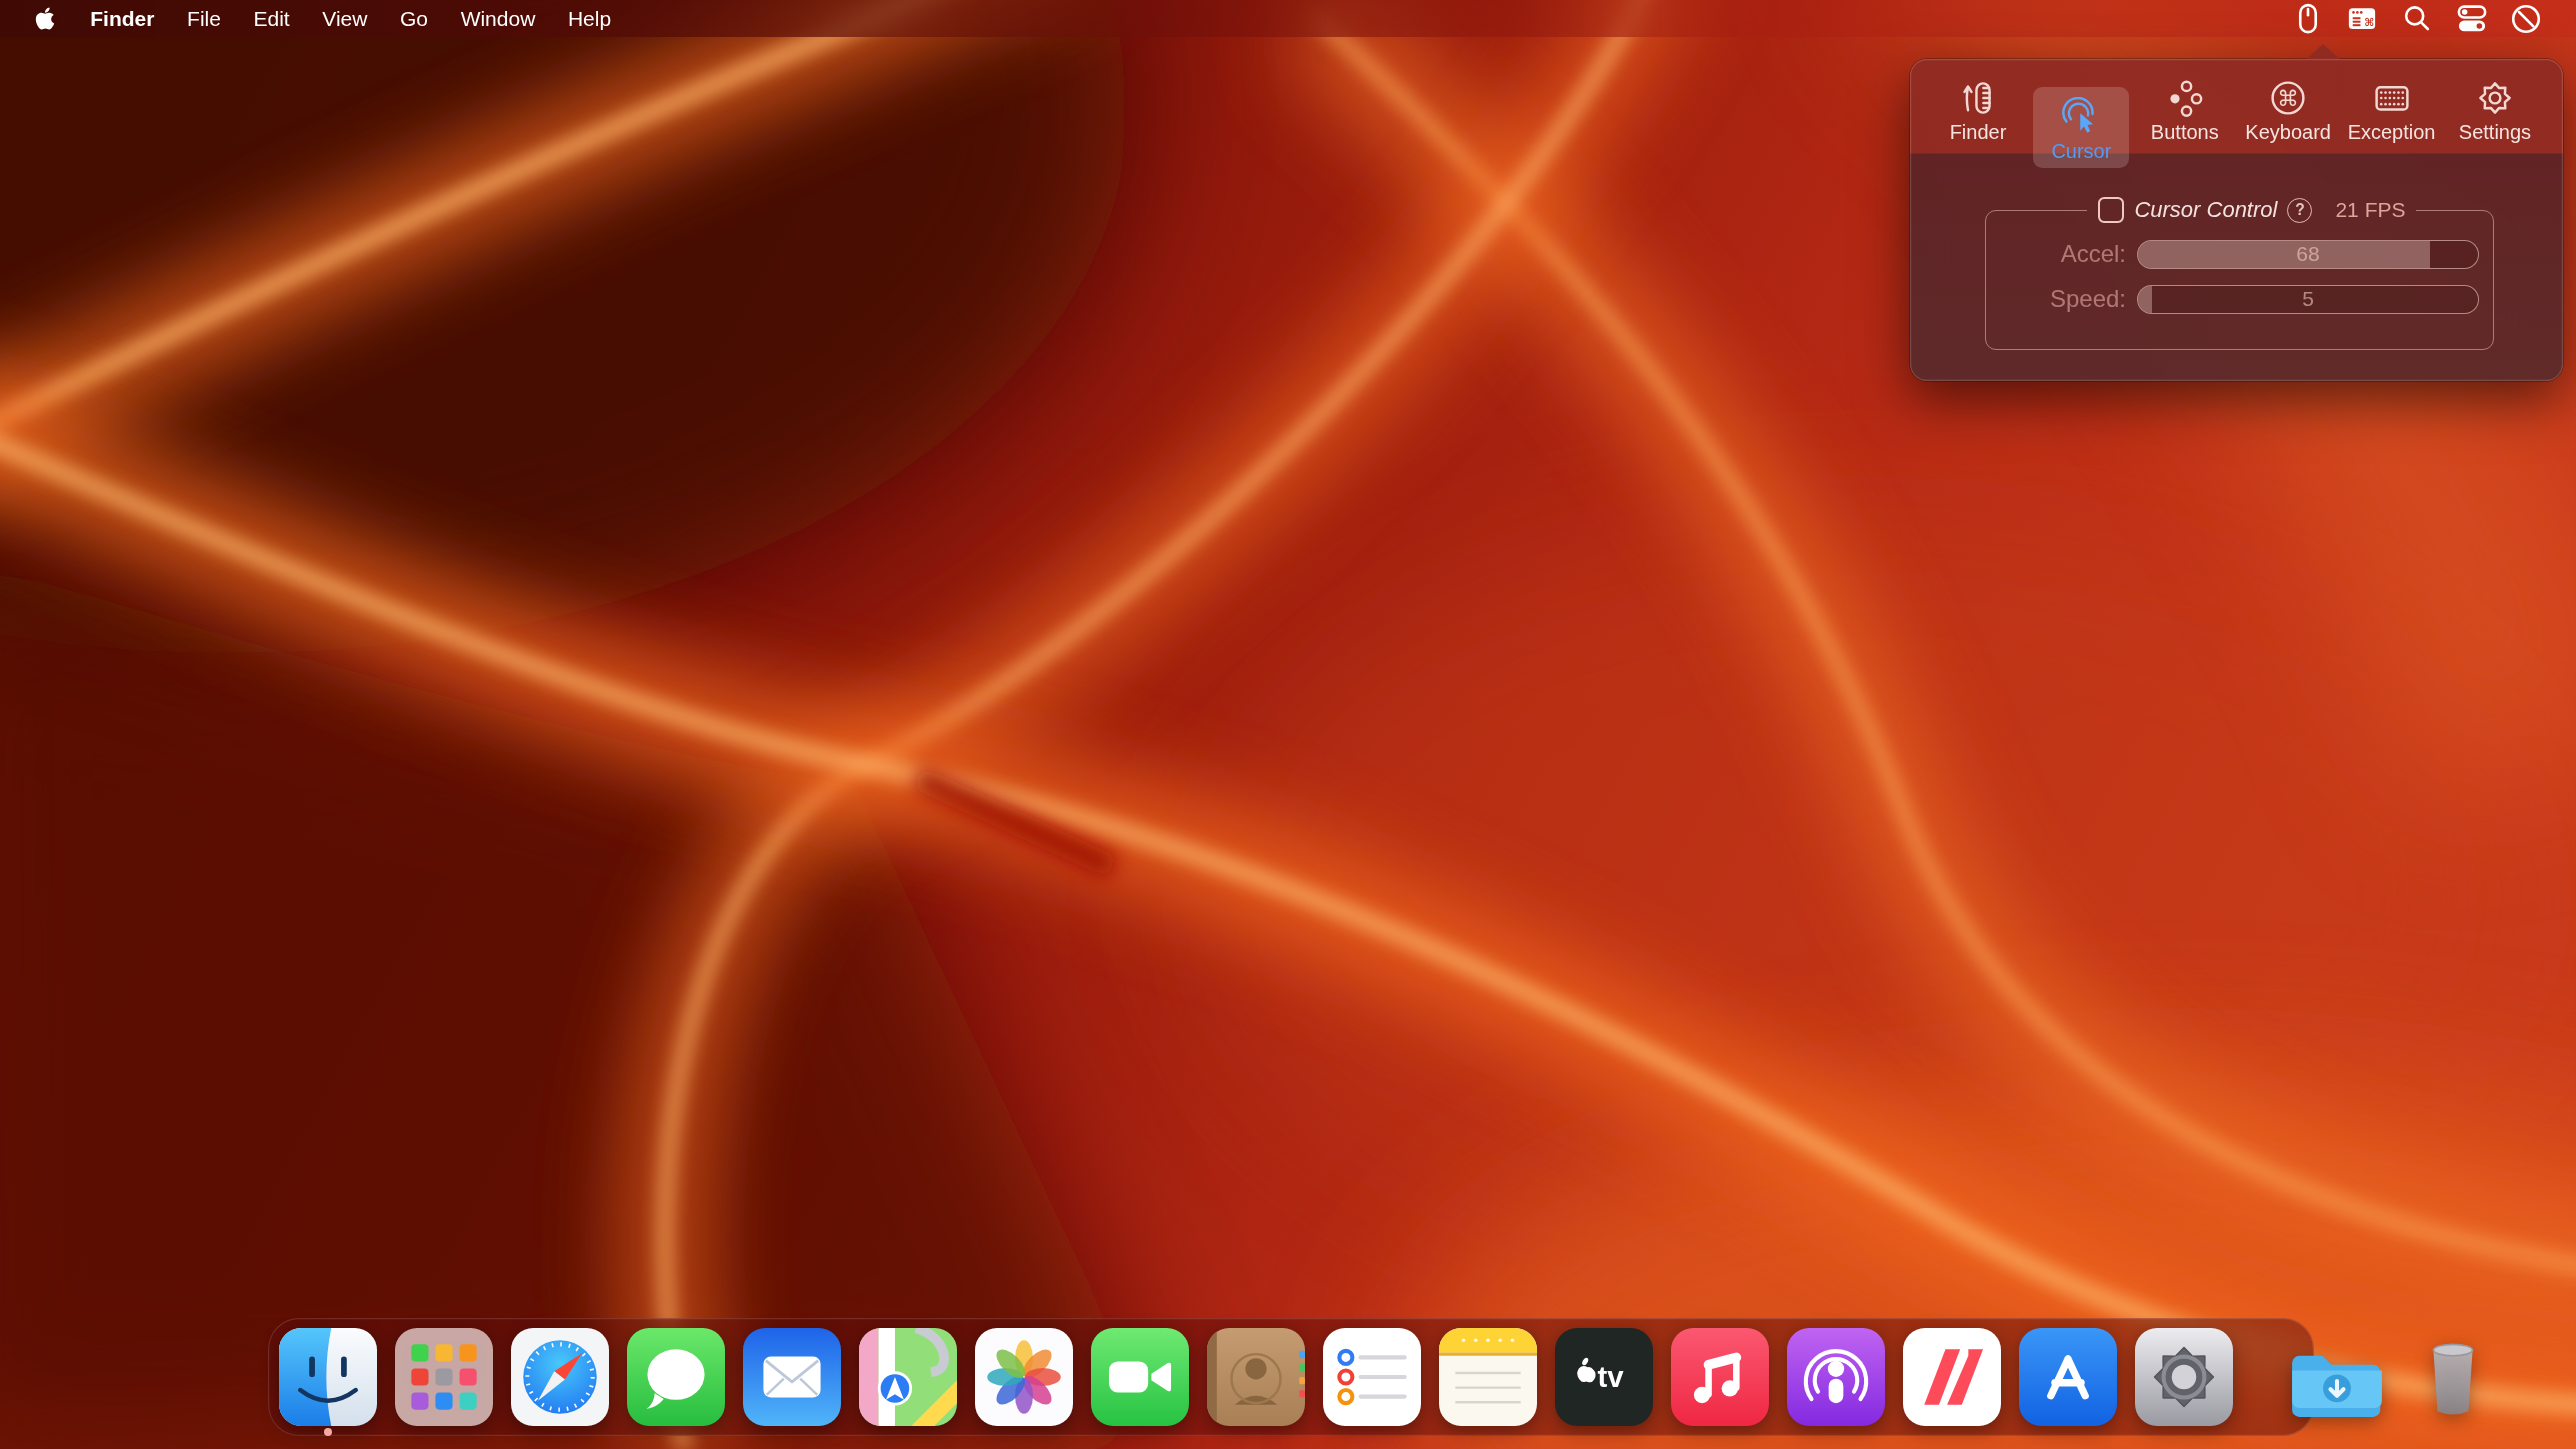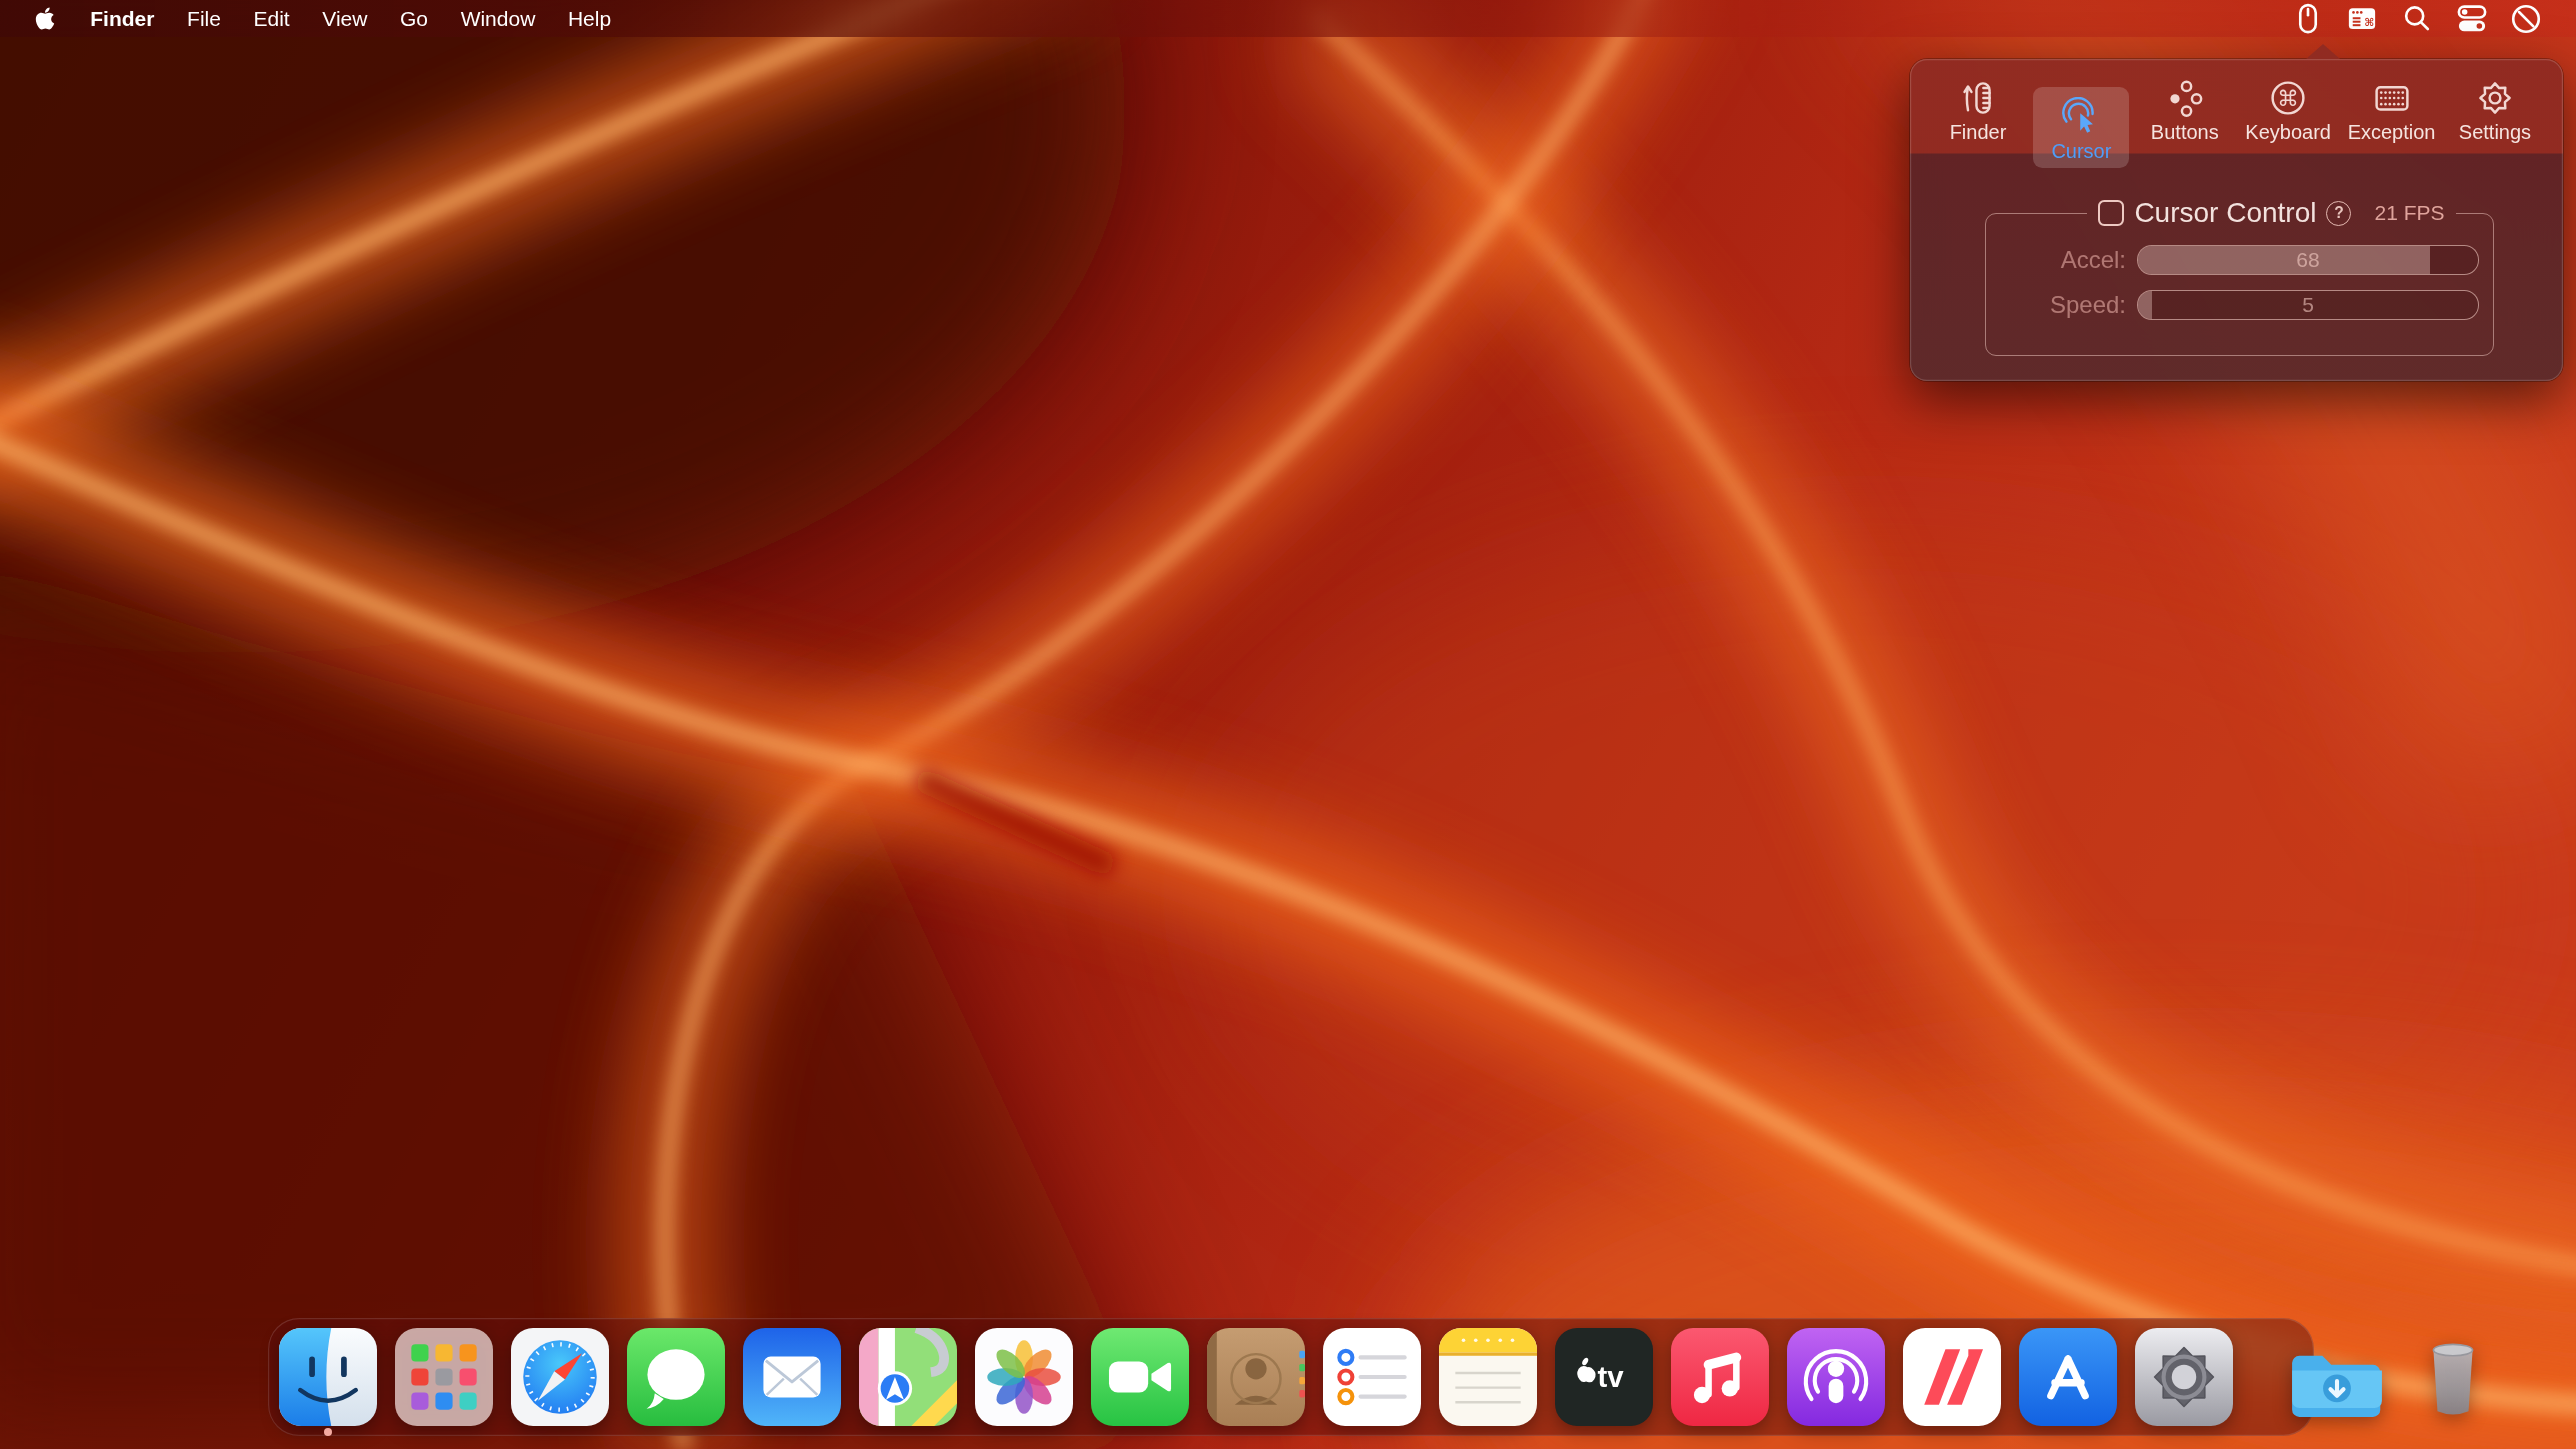--- a/index.html
+++ b/index.html
@@ -31,21 +31,21 @@
   .tab { width:96px; height:81px; border-radius:9.3px; display:flex; flex-direction:column;
     align-items:center; justify-content:center; gap:3.1px; color:#f6e4e0; }
   .tab.selected { background:rgba(255,255,255,.17); color:#4f9df8;margin-top:39px; }
   .tab .ticon { height:44px; display:flex; align-items:flex-end; justify-content:center; }
   .tab .tlabel { font-size:20px; line-height:22px; }
   .pcontent { padding:44px 0 0 0; }
   fieldset.group { margin:0 69px 0 75px; border:1.6px solid rgba(233,195,188,.55); border-radius:11px;
     padding:15.6px 0 20px 0; min-height:118px; }
   legend.grouptitle { margin-left:101px; padding:0 11px; display:flex; align-items:center; gap:10px; }
   .cbx { width:26.4px; height:26.4px; border:2.3px solid #edc9c2; border-radius:6.2px; background:transparent; }
-  .cbx-label { font-size:28px; color:#f3e2de; }
+  .cbx-label { font-size:22px; color:#f3e2de;font-style:italic; }
   .helpcirc { width:25px; height:25px; border:1.9px solid #e3b8b1; border-radius:50%;
     color:#e8c4bd; font-size:15.6px; display:flex; align-items:center; justify-content:center; font-weight:700; }
   .fps { font-size:21px; color:#dfa49c; margin-left:13px; }
   .srow { display:flex; align-items:center; margin:0 0 14px 31px; height:31px; }
   .slabel { width:109px; text-align:right; font-size:24px; color:rgba(255,200,192,.5); margin-right:11px; }
   .slider { position:relative; width:342px; height:29.6px; border:1.6px solid rgba(233,195,188,.65);
     border-radius:14.8px; overflow:hidden; background:rgba(46,10,10,.18); }
   .sfill { position:absolute; left:0; top:0; bottom:0; background:rgba(255,226,220,.34); }
   .sval { position:absolute; inset:0; display:flex; align-items:center; justify-content:center;
     font-size:21px; color:rgba(255,216,208,.55); }

